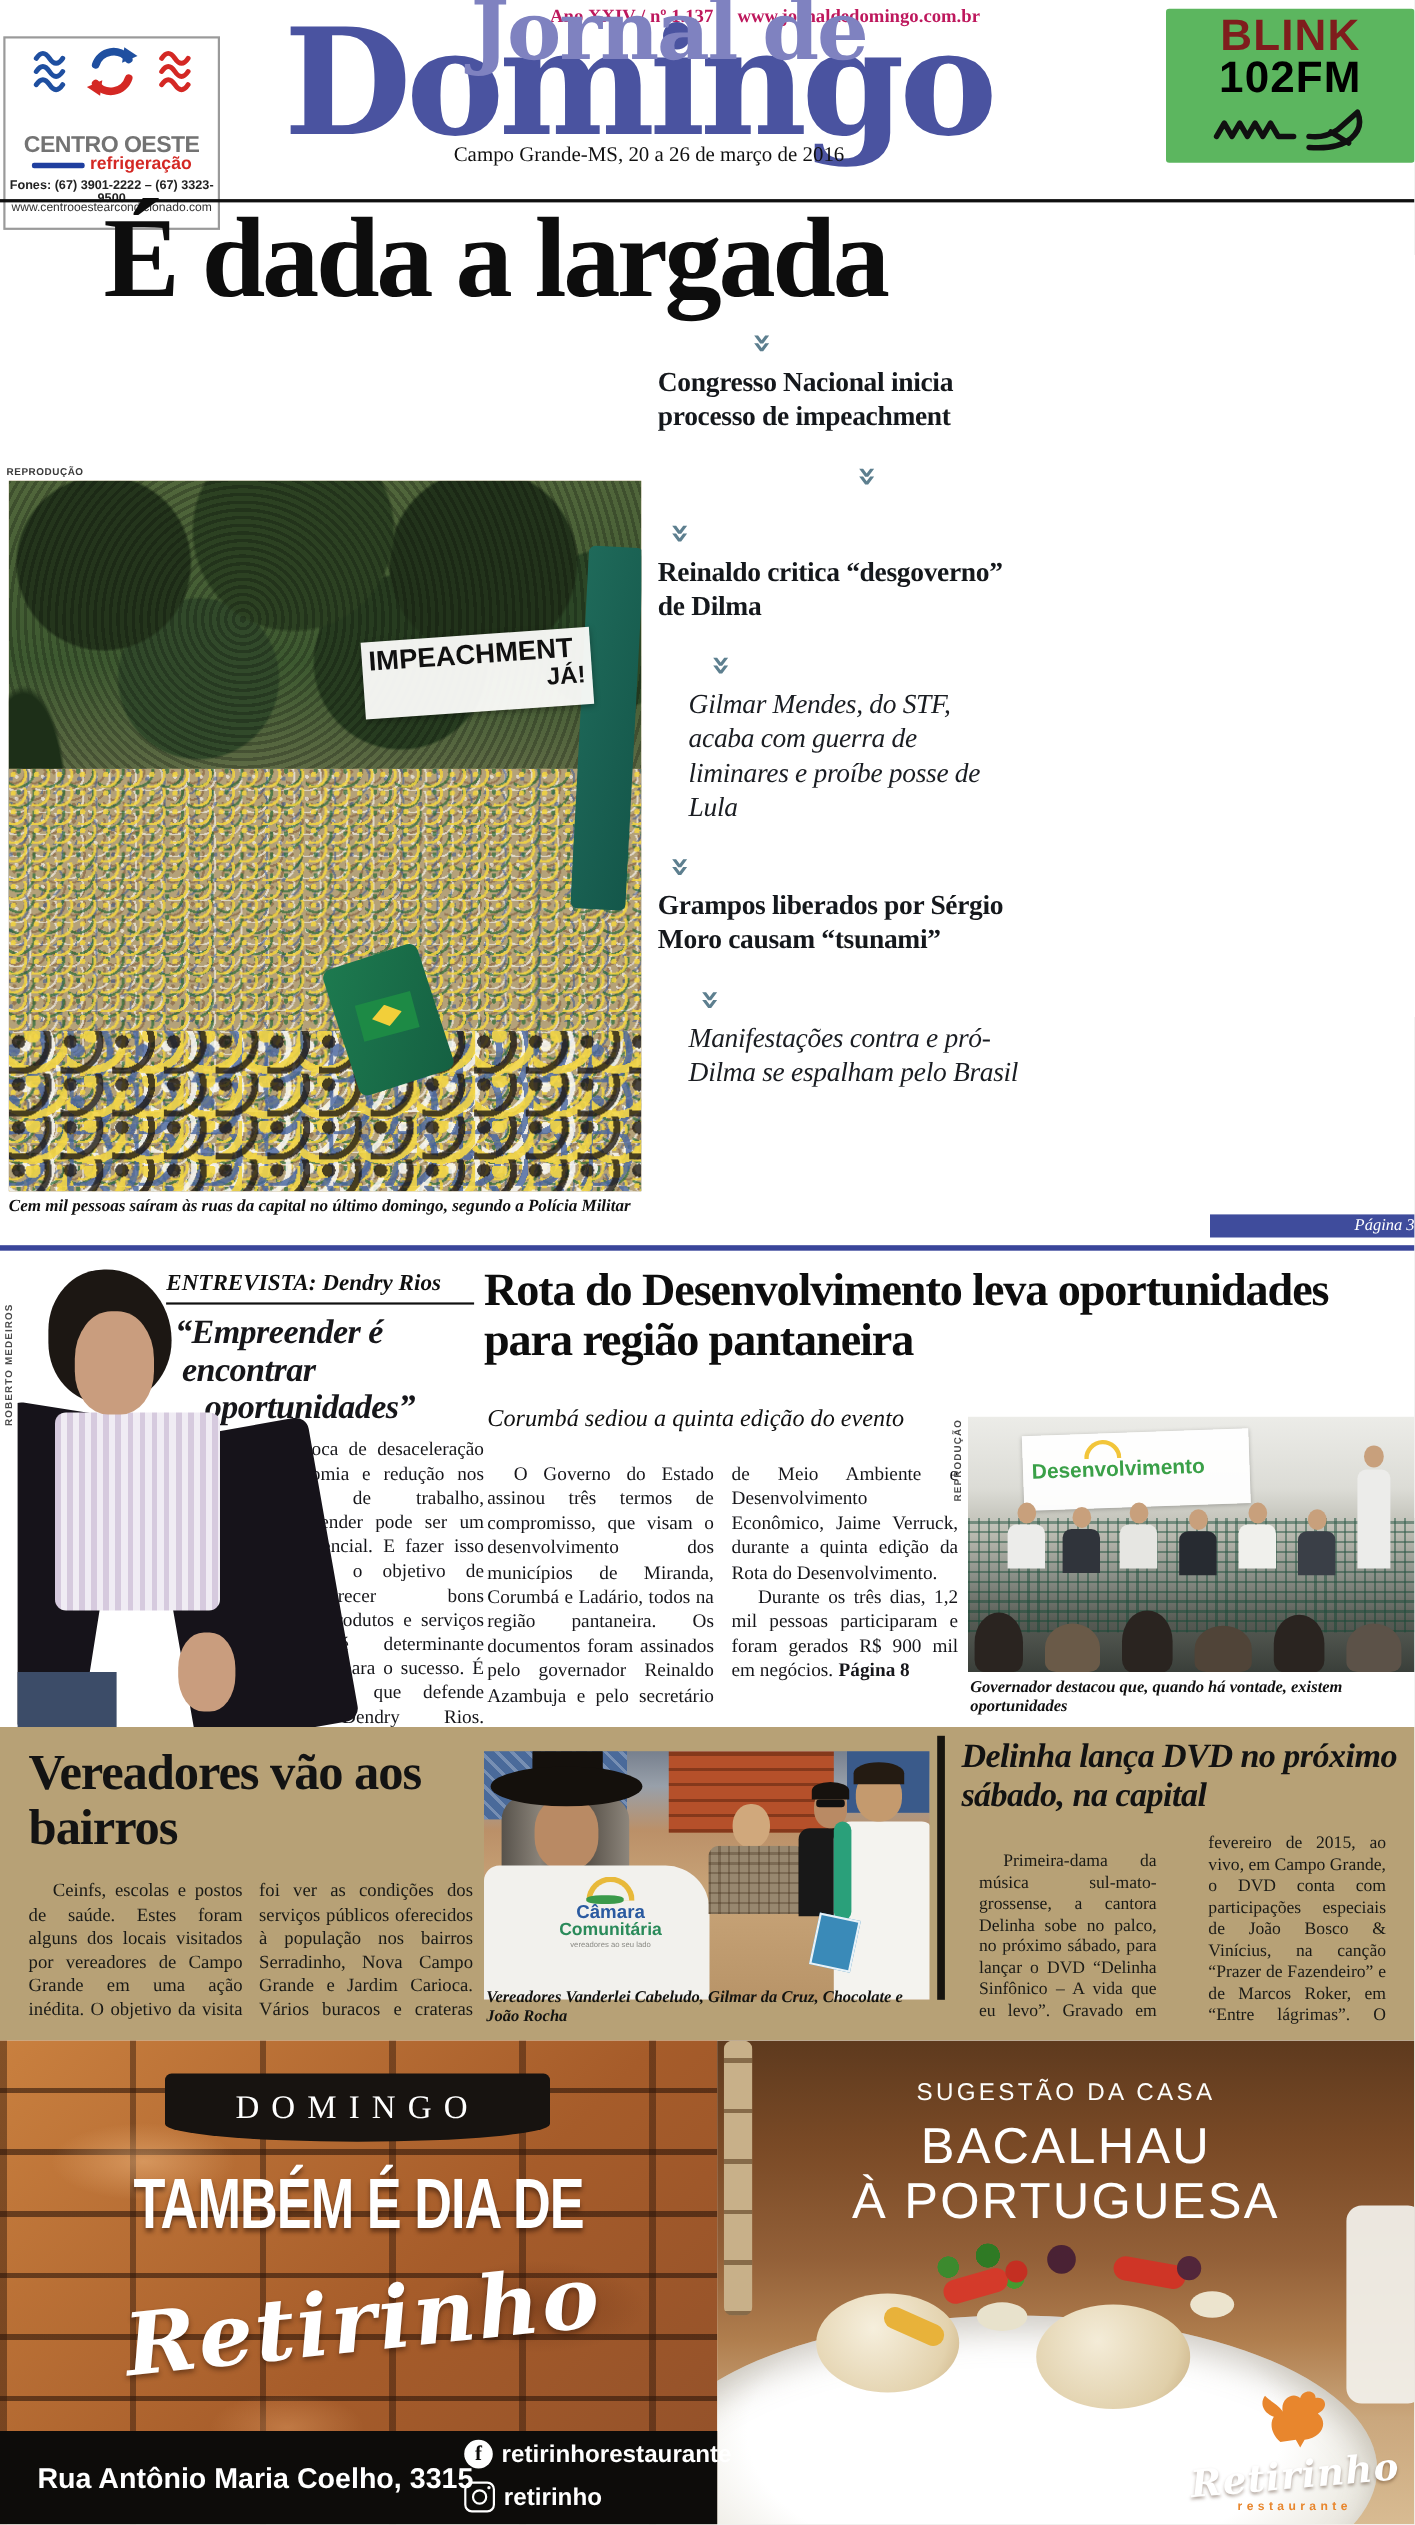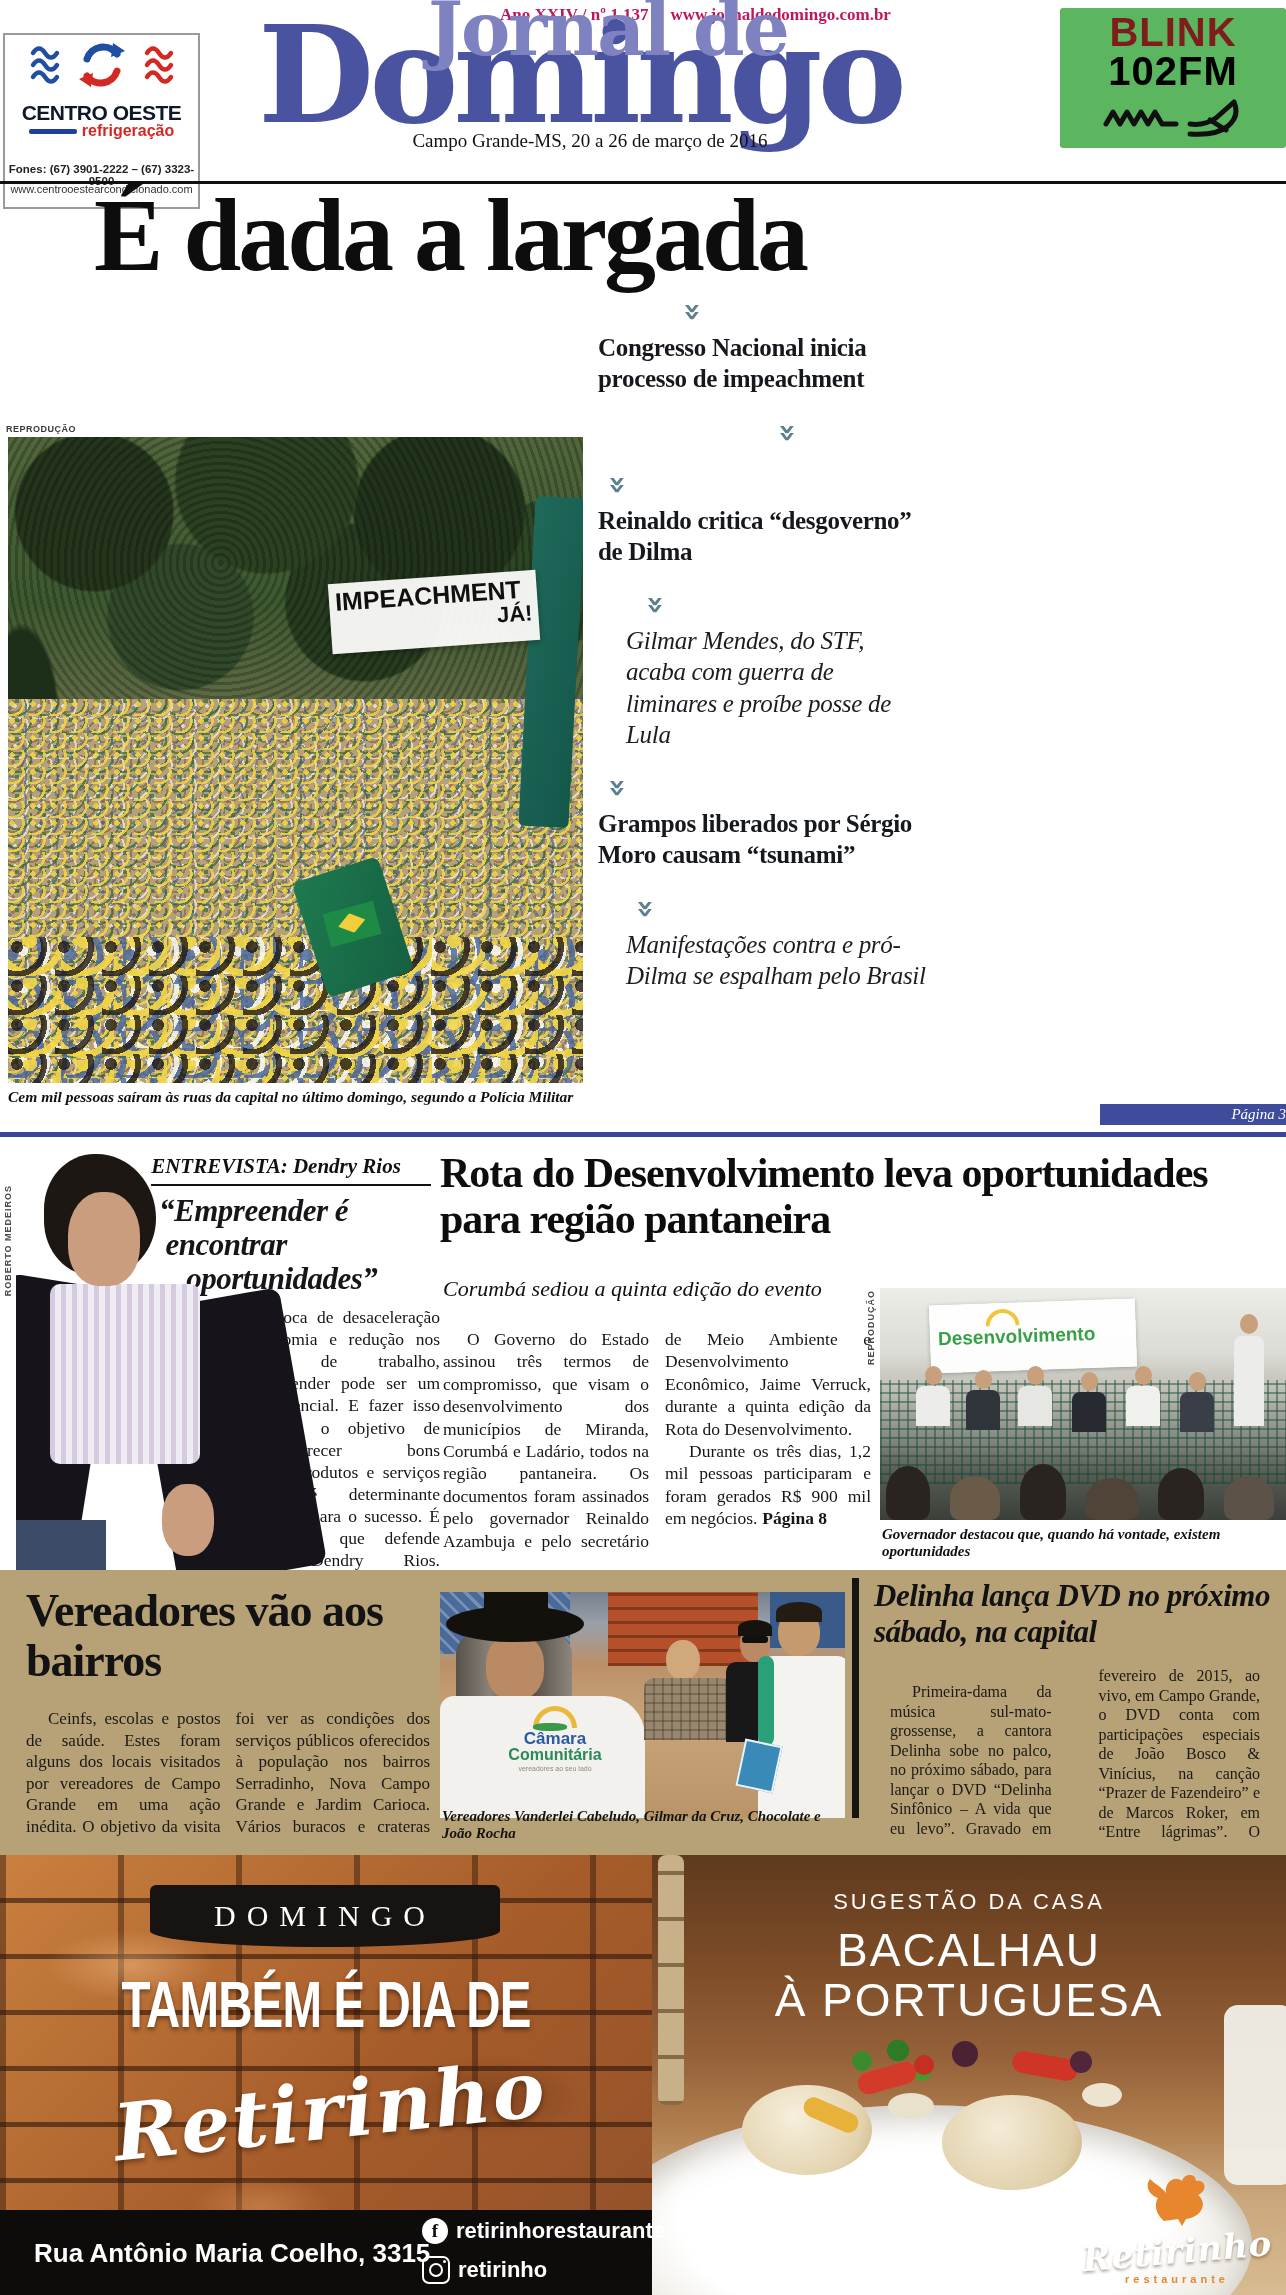--- a/index.html
+++ b/index.html
@@ -2,21 +2,21 @@
 <html><head>
 <meta charset="utf-8">
 <style>
   html,body{margin:0;padding:0;background:#e9e9e9;}
   .abs{position:absolute;}
   .page{position:relative;width:1286px;height:2295px;background:#fff;margin:0 auto;overflow:hidden;
         font-family:"Liberation Serif","DejaVu Serif",serif;color:#16161a;}
 
   
   .adbox{left:3px;top:33px;width:193px;height:172px;border:2px solid #9a9a9a;background:#fff;text-align:center;}
-  .adbox .brand1{margin-top:2px;font:bold 21px "Liberation Sans",sans-serif;color:#0f172a;letter-spacing:-.5px;}
+  .adbox .brand1{margin-top:20px;font:bold 21px "Liberation Sans",sans-serif;color:#737373;letter-spacing:-.5px;}
   .adbox .brand2row{display:flex;align-items:center;justify-content:center;margin-top:-3px;}
   .adbox .dashline{width:48px;height:5px;background:#1f3f9f;margin-right:5px;border-radius:2px;}
   .adbox .brand2{font:bold 16px "Liberation Sans",sans-serif;color:#d42824;}
   .adbox .phones{position:absolute;left:0;right:0;top:128px;font:bold 11.5px "Liberation Sans",sans-serif;color:#222;}
   .adbox .site{position:absolute;left:0;right:0;top:148px;font:11px "Liberation Sans",sans-serif;color:#333;}
 
   .issue-row{left:500px;top:5px;display:flex;gap:8px;align-items:center;font:bold 17px "Liberation Serif",serif;color:#be185d;}
   .mast-j{left:428px;top:-14px;font:bold 74px "DejaVu Serif",serif;color:#7f82c0;letter-spacing:-2px;}
   .mast-d{left:258px;top:8px;font:bold 134px "DejaVu Serif",serif;color:#4a53a0;letter-spacing:-5px;line-height:1;}
   .dateline{left:360px;top:130px;width:460px;text-align:center;font:19px "Liberation Serif",serif;color:#111;}

